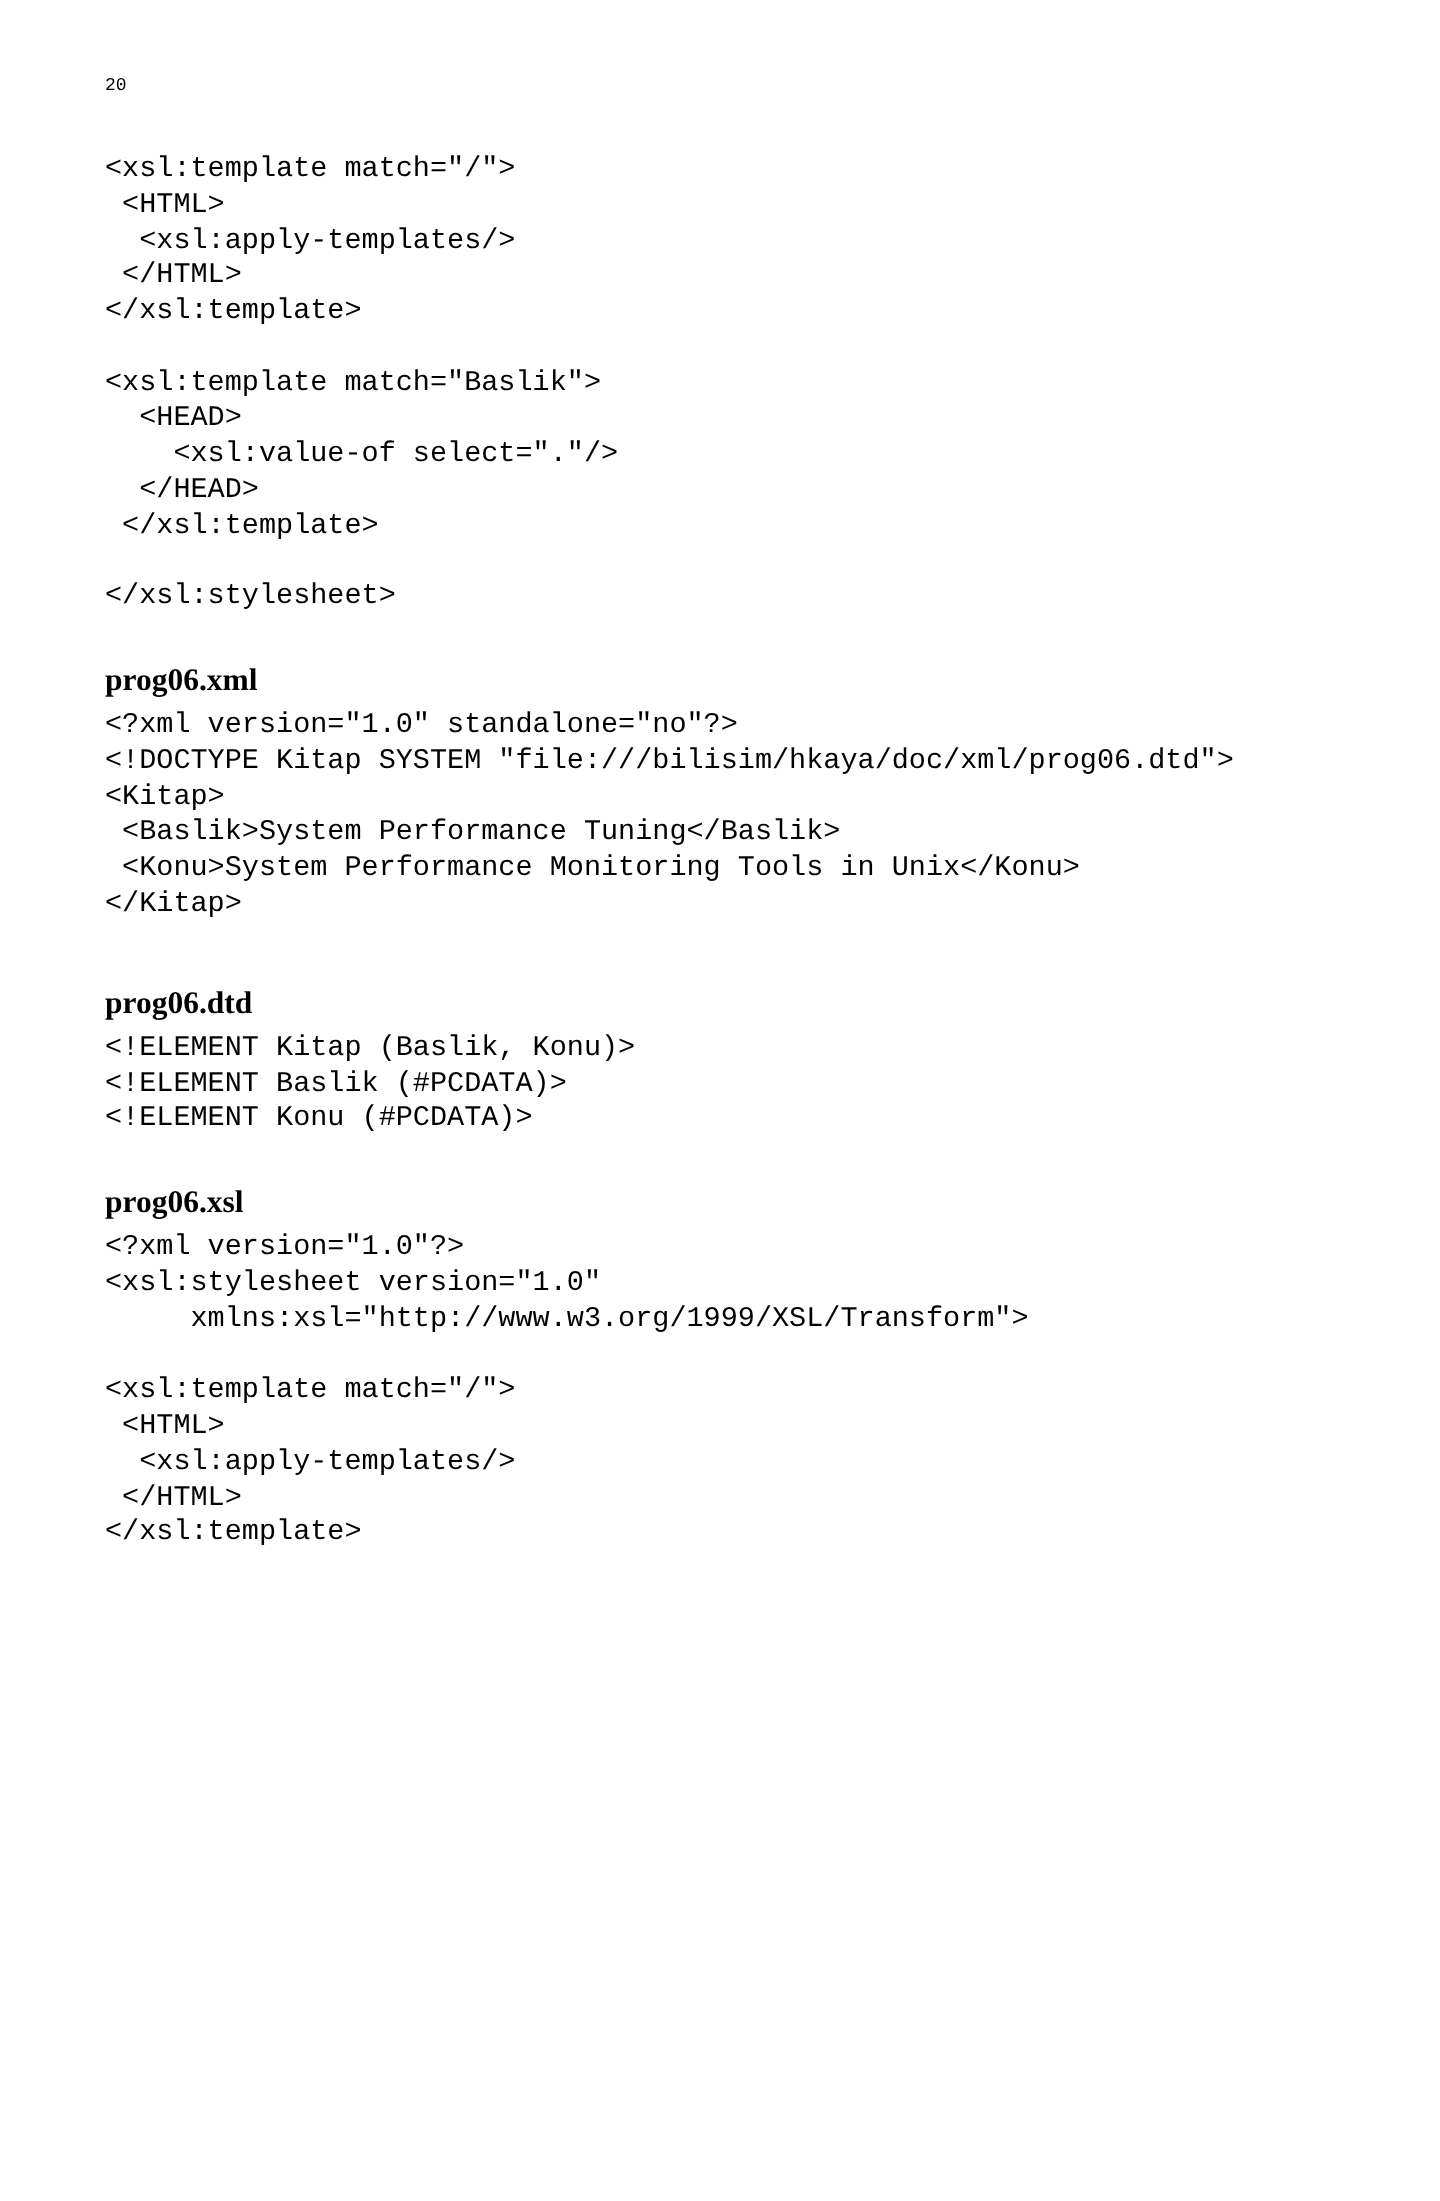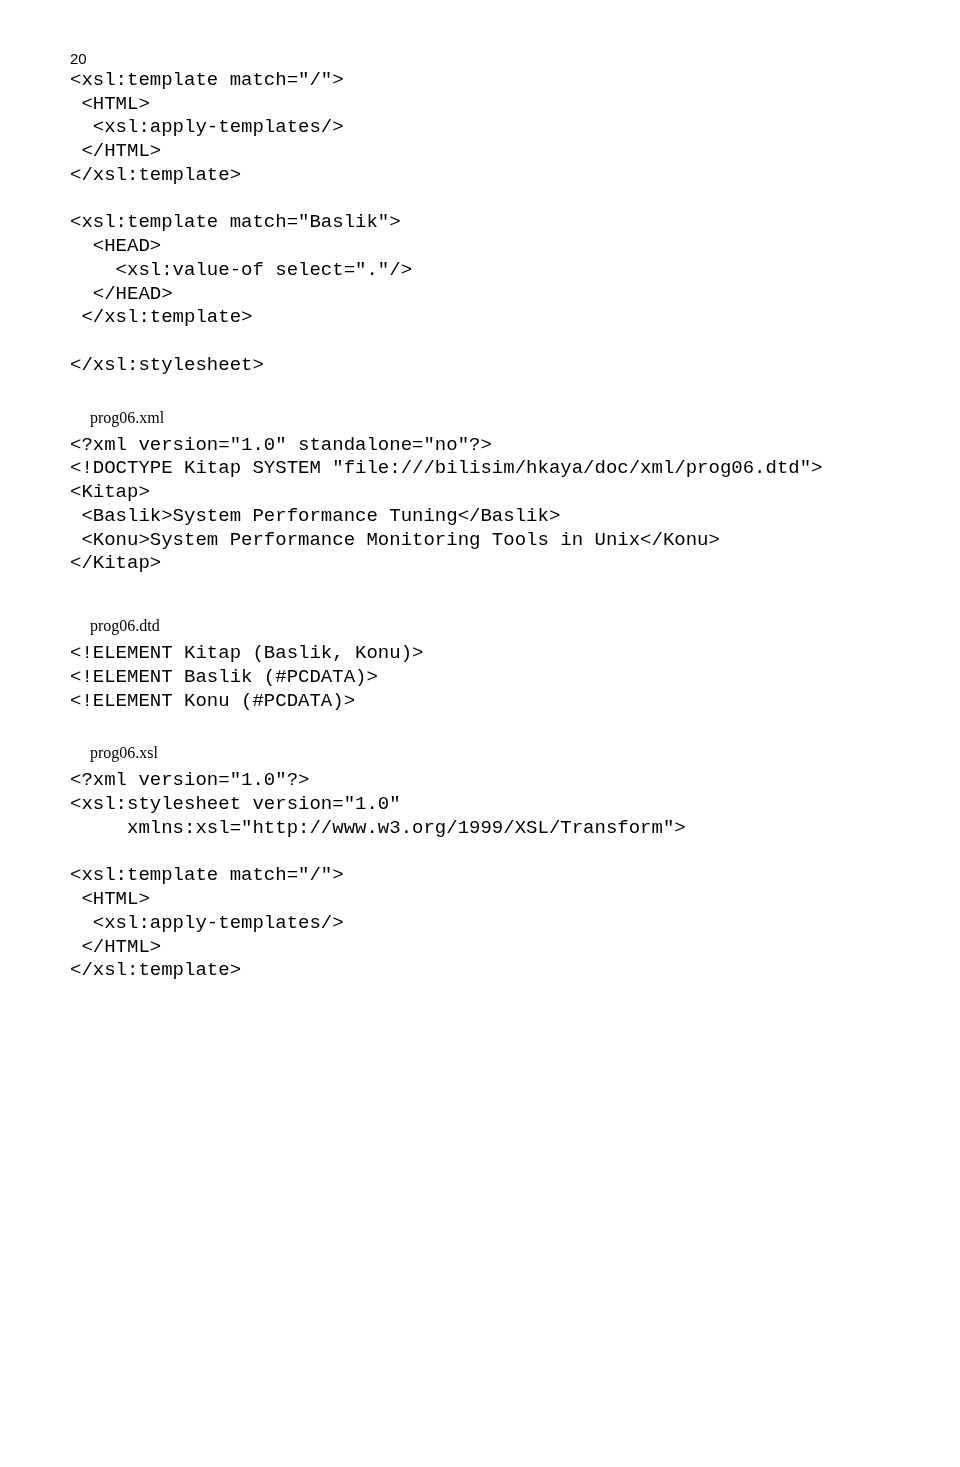--- a/index.html
+++ b/index.html
@@ -7,37 +7,37 @@
   margin: 0;
   padding: 50px 70px;
   font-family: "Times New Roman", "Nimbus Roman", serif;
   font-size: 19px;
   line-height: 1.25;
   color: #000;
   width: 960px;
   box-sizing: border-box;
 }
 .page-number {
-  font-family: Liberation Sans, sans-serif;
-  font-size: 15px;
+  font-family: Liberation Mono, monospace;
+  font-size: 12px;
+  margin-bottom: 36px;
 }
 .code {
   font-family: "Courier New", "Nimbus Mono", monospace;
   font-size: 19px;
   white-space: pre;
   margin: 0;
   line-height: 1.25;
 }
 .heading {
   font-family: "Times New Roman", serif;
-  font-size: 16px;
-  font-weight: normal;
+  font-size: 21px;
+  font-weight: bold;
   margin-top: 30px;
   margin-bottom: 6px;
-  margin-left: 20px;
 }
 .block { margin-bottom: 6px; }
 </style>
 </head>
 <body>
 
 <div class="page-number">20</div>
 
 <pre class="code block">&lt;xsl:template match="/"&gt;
  &lt;HTML&gt;

